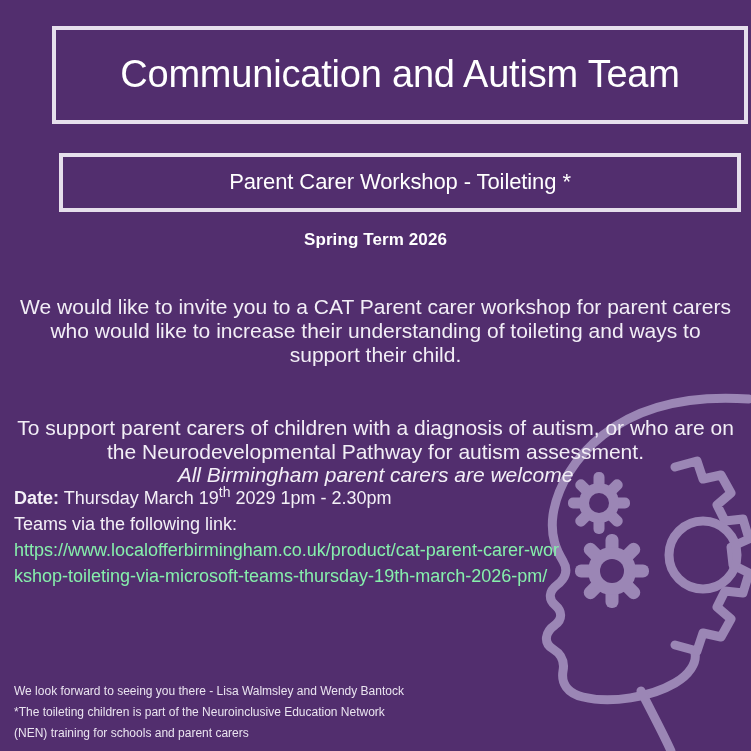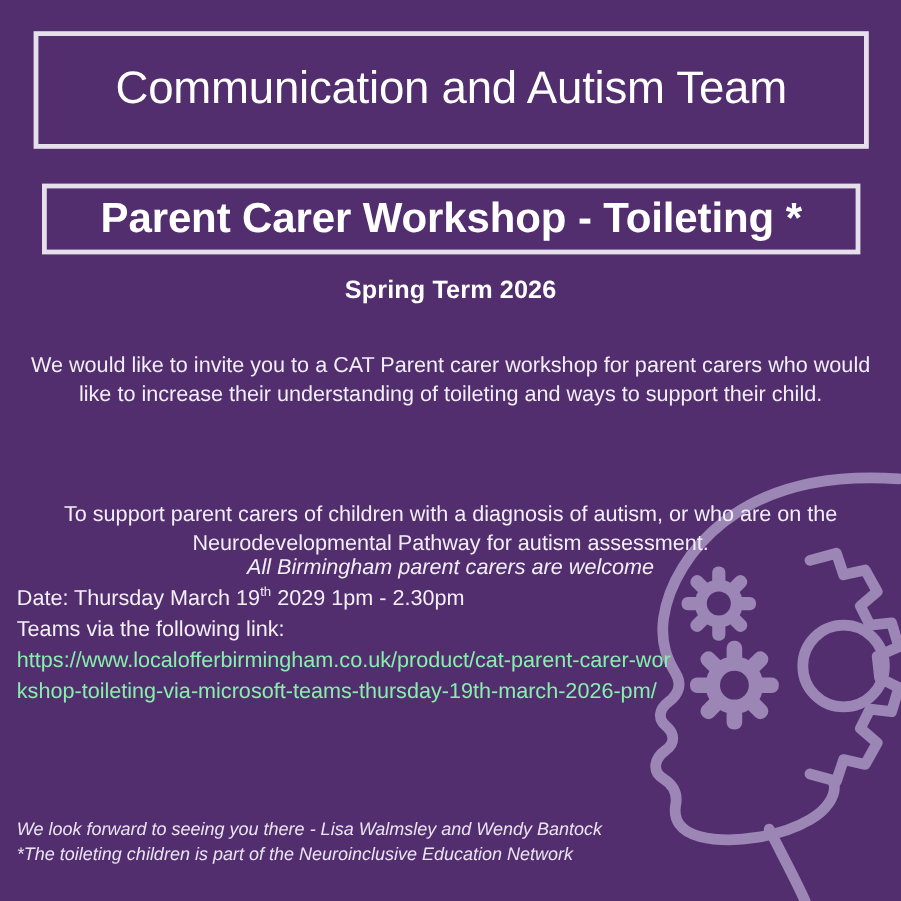--- a/index.html
+++ b/index.html
@@ -31,20 +31,21 @@
 
   
   .frame-box {
     position: absolute;
     box-sizing: border-box;
     border: 4px solid #e6dfec;
     display: flex;
     align-items: center;
     justify-content: center;
     text-align: center;
+    margin-left: 24px;
   }
   #title-box {
     left: 28px;
     top: 26px;
     width: 696px;
     height: 98px;
   }
   #title-text {
     font-size: 38px;
     font-weight: 400;
@@ -52,85 +53,84 @@
     line-height: 1.1;
     color: #ffffff;
   }
   #subtitle-box {
     left: 35px;
     top: 153px;
     width: 682px;
     height: 59px;
   }
   #subtitle-text {
-    font-size: 35px;
-    font-weight: 700;
+    font-size: 22px;
+    font-weight: 400;
     letter-spacing: -0.1px;
     line-height: 1.1;
     color: #ffffff;
   }
 
   
   #term-line {
     position: absolute;
     left: 0;
     top: 230px;
     width: 751px;
     text-align: center;
-    font-size: 21px;
+    font-size: 17px;
     font-weight: bold;
     letter-spacing: 0.1px;
     color: #ffffff;
   }
 
   
   .intro-para {
     position: absolute;
     left: 14px;
     width: 723px;
     text-align: center;
-    font-size: 18px;
+    font-size: 21px;
     line-height: 24px;
     font-weight: 400;
     color: #f2eef6;
   }
   #para-1 { top: 274px; }
   #para-2 { top: 369px; margin-top: 47px; }
   #para-3 { top: 442px; font-style: italic; }
 
   
   #details-block {
     position: absolute;
     left: 14px;
     top: 485px;
     width: 545px;
     font-size: 18px;
     line-height: 26px;
     color: #f4f0f7;
   }
   #details-block .line { display: block; }
-  .lbl-bold { font-weight: normal; }
-  .sup { font-size: 11px; vertical-align: super; line-height: 0; }
+  .lbl-bold { font-weight: bold; }
+  .sup { font-size: 14px; vertical-align: super; line-height: 0; }
   #booking-url {
     display: block;
     word-break: break-all;
     color: #86efac;
     text-decoration: none;
   }
 
   
   #footer-block {
     position: absolute;
     left: 14px;
     top: 681px;
     width: 545px;
-    font-size: 15px;
+    font-size: 12px;
     line-height: 21px;
     color: #eae4f0;
-    font-style: italic;
   }
   #footer-block .line { display: block; }
 </style>
 </head>
 <body>
 
 <div id="poster">
 
   <svg id="head-art" viewBox="0 0 260 360" xmlns="http://www.w3.org/2000/svg" aria-hidden="true">
     <g fill="none" stroke="#9b86b5" stroke-width="9" stroke-linecap="round" stroke-linejoin="round">
@@ -203,15 +203,16 @@
 
   <div id="details-block">
     <span class="line"><span class="lbl-bold">Date:</span><span> Thursday March 19</span><span class="sup">th</span><span> 2029 1pm - 2.30pm</span></span>
     <span class="line">Teams via the following link:</span>
     <a id="booking-url" href="#">https://www.localofferbirmingham.co.uk/product/cat-parent-carer-workshop-toileting-via-microsoft-teams-thursday-19th-march-2026-pm/</a>
   </div>
 
   <div id="footer-block">
     <span class="line">We look forward to seeing you there - Lisa Walmsley and Wendy Bantock</span>
     <span class="line">*The toileting children is part of the Neuroinclusive Education Network</span>
+    <span class="line">(NEN) training for schools and parent carers</span>
   </div>
 
 </div>
 
 </body></html>

